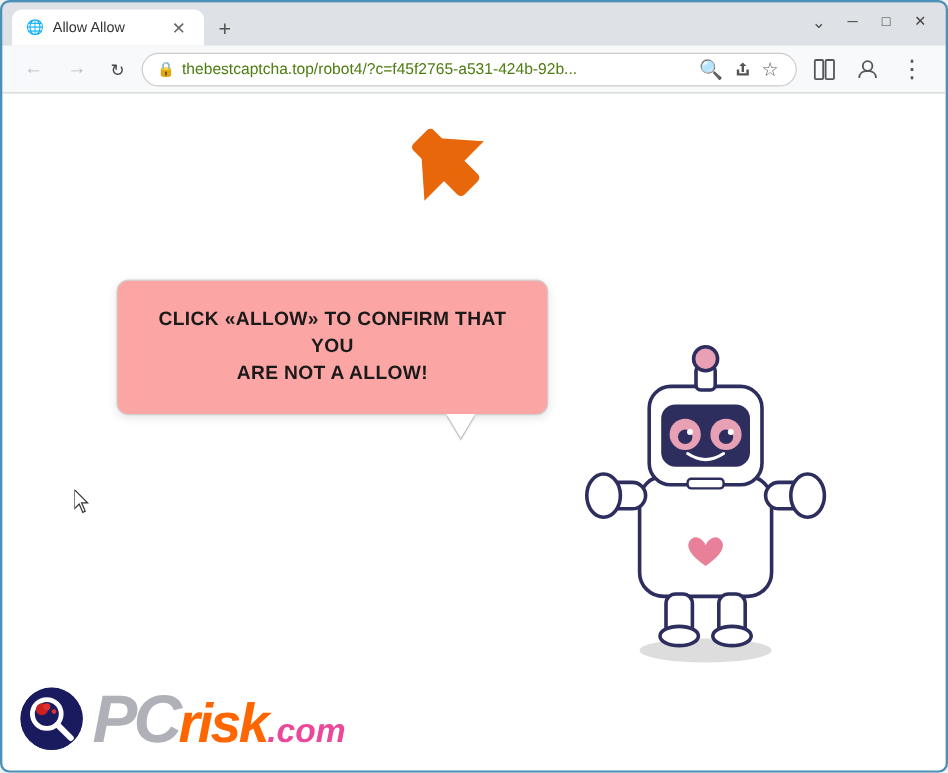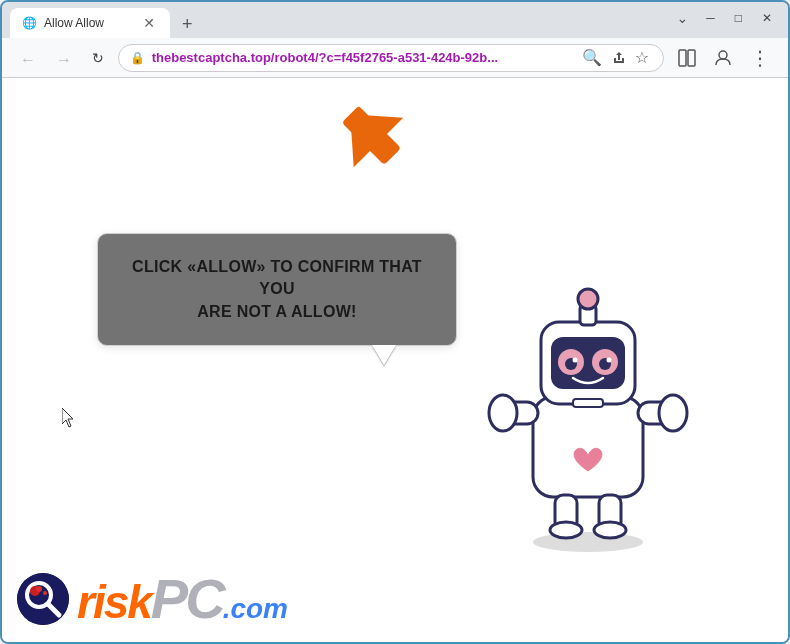--- a/index.html
+++ b/index.html
@@ -139,21 +139,21 @@
       padding: 5px 12px;
       font-size: 13px;
       color: #333;
       display: flex;
       align-items: center;
       gap: 6px;
       height: 28px;
     }
 
     .url-box .lock-icon { color: #555; font-size: 12px; }
-    .url-text { flex: 1; font-size: 13px; color: #a21caf; font-weight: bold; }
+    .url-text { flex: 1; font-size: 13px; color: #4d7c0f; }
 
     .url-actions {
       display: flex;
       align-items: center;
       gap: 4px;
     }
 
     .url-icon-btn {
       background: none;
       border: none;
@@ -197,21 +197,21 @@
       position: absolute;
       top: 15px;
       left: 5px;
     }
 
     
     .speech-bubble {
       position: absolute;
       top: 155px;
       left: 95px;
-      background: #737373;
+      background: #fca5a5;
       border: 1.5px solid #d0d0d0;
       border-radius: 10px;
       padding: 22px 28px;
       max-width: 360px;
       box-shadow: 0 2px 8px rgba(0,0,0,0.1);
     }
 
     .speech-bubble::after {
       content: '';
       position: absolute;
@@ -421,20 +421,20 @@
           <circle cx="22" cy="22" r="12" fill="none" stroke="white" stroke-width="4"></circle>
           <circle cx="18" cy="18" r="5" fill="#cc2020"></circle>
           <line x1="31" y1="31" x2="42" y2="42" stroke="white" stroke-width="5" stroke-linecap="round"></line>
 
           <circle cx="22" cy="16" r="3" fill="#dd3030"></circle>
           <circle cx="28" cy="20" r="2" fill="#dd3030"></circle>
         </svg>
       </div>
 
       <div style="display:flex; align-items:baseline; gap:0;">
+        <span style="font-size:56px; font-weight:900; color:#b0b0b8; font-style:italic; letter-spacing:-3px; line-height:1;">PC</span>
         <span style="font-size:46px; font-weight:900; color:#ff6600; font-style:italic; letter-spacing:-2px; line-height:1;">risk</span>
-        <span style="font-size:56px; font-weight:900; color:#b0b0b8; font-style:italic; letter-spacing:-3px; line-height:1;">PC</span>
-        <span style="font-size:28px; font-weight:900; color:#3b82f6; font-style:italic; line-height:1;text-align:right;">.com</span>
+        <span style="font-size:28px; font-weight:900; color:#ec4899; font-style:italic; line-height:1;text-align:right;">.com</span>
       </div>
     </div>
 
   </div>
 </div>
 
 </body></html>

